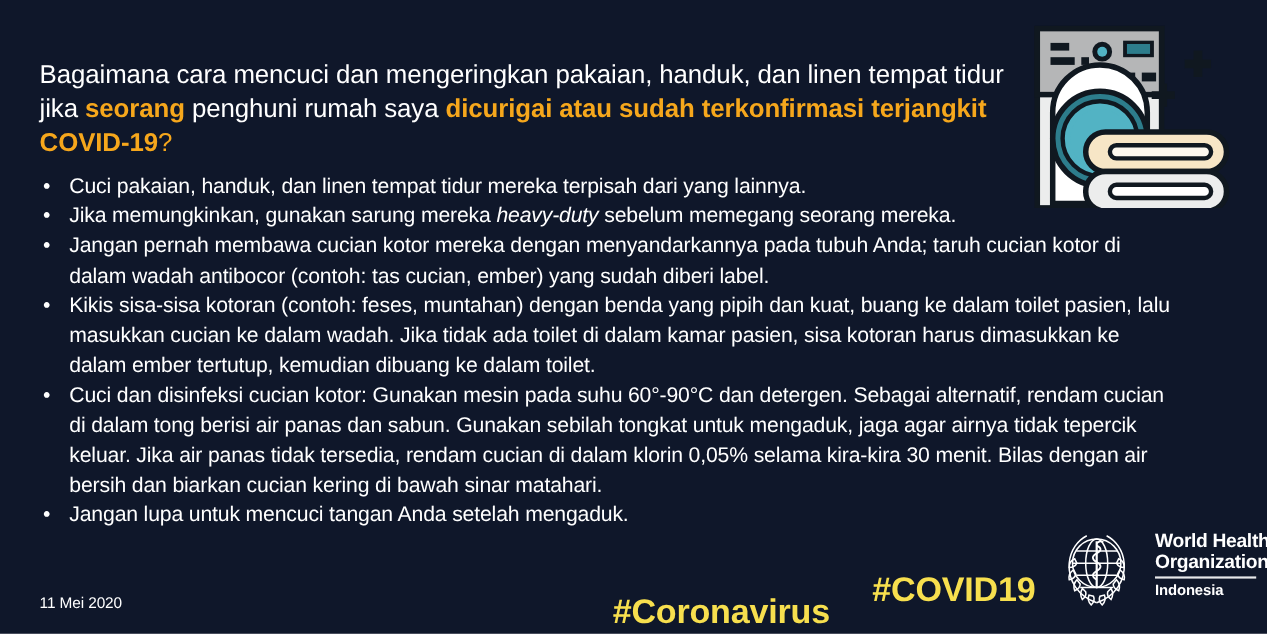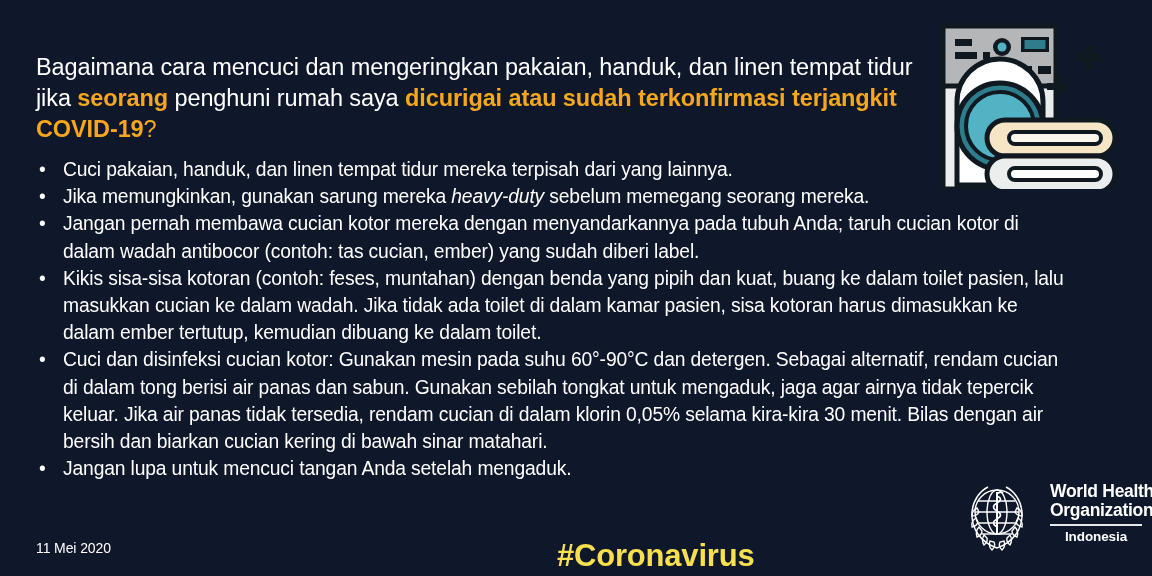--- a/index.html
+++ b/index.html
@@ -132,21 +132,20 @@
     background: #ffffff;
     margin: 4px 0 3px 0;
     width: 100%;
     opacity: 0.9;
   }
   #who-country {
     color: #ffffff;
     font-size: 13.5px;
     line-height: 16px;
     font-weight: bold;
-    text-align: center;
     letter-spacing: -0.1px;
   }
 
   
   #illustration {
     position: absolute;
     left: 925px;
     top: 14px;
     width: 215px;
     height: 175px;
@@ -222,20 +221,21 @@
         <span class="btext"><span>Cuci dan disinfeksi cucian kotor: Gunakan mesin pada suhu 60°-90°C dan detergen. Sebagai alternatif, rendam cucian di dalam tong berisi air panas dan sabun. Gunakan sebilah tongkat untuk mengaduk, jaga agar airnya tidak tepercik keluar. Jika air panas tidak tersedia, rendam cucian di dalam klorin 0,05% selama kira-kira 30 menit. Bilas dengan air bersih dan biarkan cucian kering di bawah sinar matahari.</span></span>
       </div>
       <div class="bullet-row">
         <span class="dot">•</span>
         <span class="btext"><span>Jangan lupa untuk mencuci tangan Anda setelah mengaduk.</span></span>
       </div>
     </div>
 
   <div id="date-label">11 Mei 2020</div>
   <div class="hashtag" id="hashtag-coronavirus" style="color: rgb(247, 223, 78);">#Coronavirus</div>
+  <div class="hashtag" id="hashtag-covid19" style="color: rgb(247, 223, 78);">#COVID19</div>
 
   <div id="who-logo">
     <div id="who-emblem">
       <svg viewBox="0 0 62 70" width="62" height="70" xmlns="http://www.w3.org/2000/svg">
         <g fill="none" stroke="#ffffff" stroke-width="1.4">
 
           <path d="M31 66 C14 60 5 46 6 30 C7 18 14 9 22 5"></path>
           <path d="M31 66 C48 60 57 46 56 30 C55 18 48 9 40 5"></path>
           <path d="M11 26 q-5 2 -5 8 q5 0 7 -4z"></path>
           <path d="M10 36 q-5 3 -4 9 q5 -1 6 -5z"></path>

